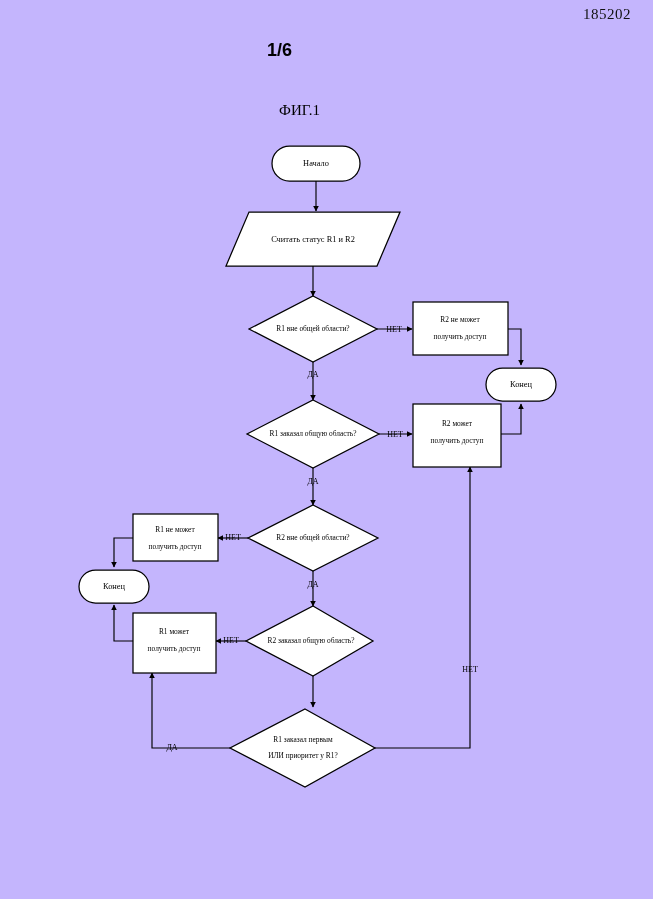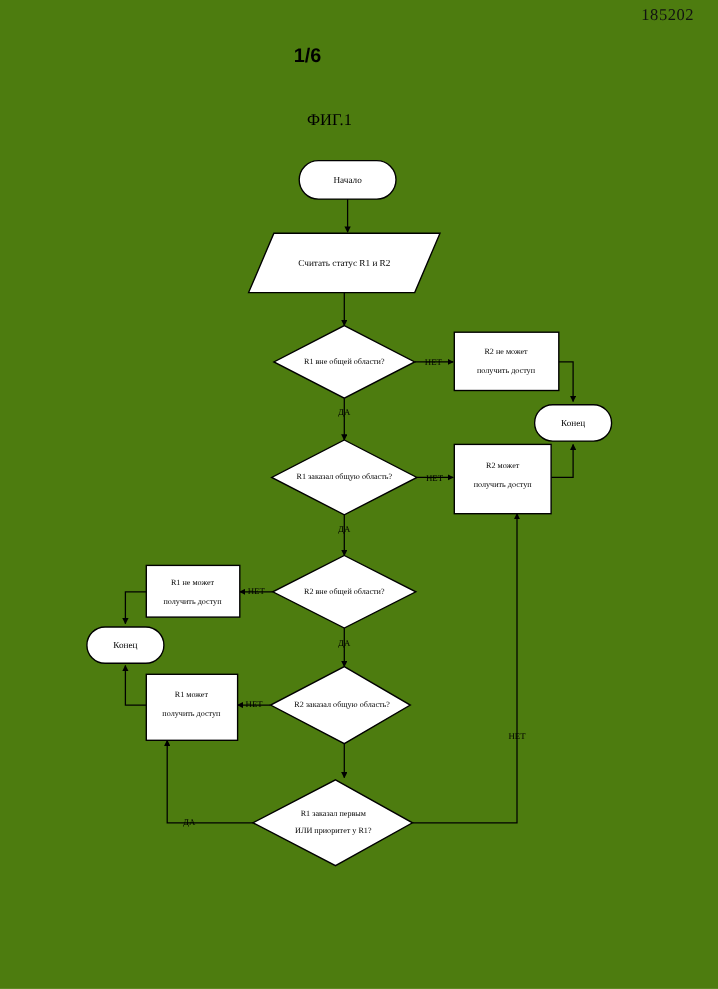--- a/index.html
+++ b/index.html
@@ -13,21 +13,21 @@
     position: relative;
     font-family: "Liberation Serif", serif;
     color: #000000;
     overflow: hidden;
   }
   #page {
     position: absolute;
     left: 0; top: 0;
     width: 653px;
     height: 899px;
-    background: #4d7c0f;
+    background: #c4b5fd;
   }
   .doc-number {
     position: absolute;
     right: 22px;
     top: 6px;
     font-family: "Liberation Serif", serif;
     font-size: 15px;
     letter-spacing: 0.5px;
     color: #111;
   }

